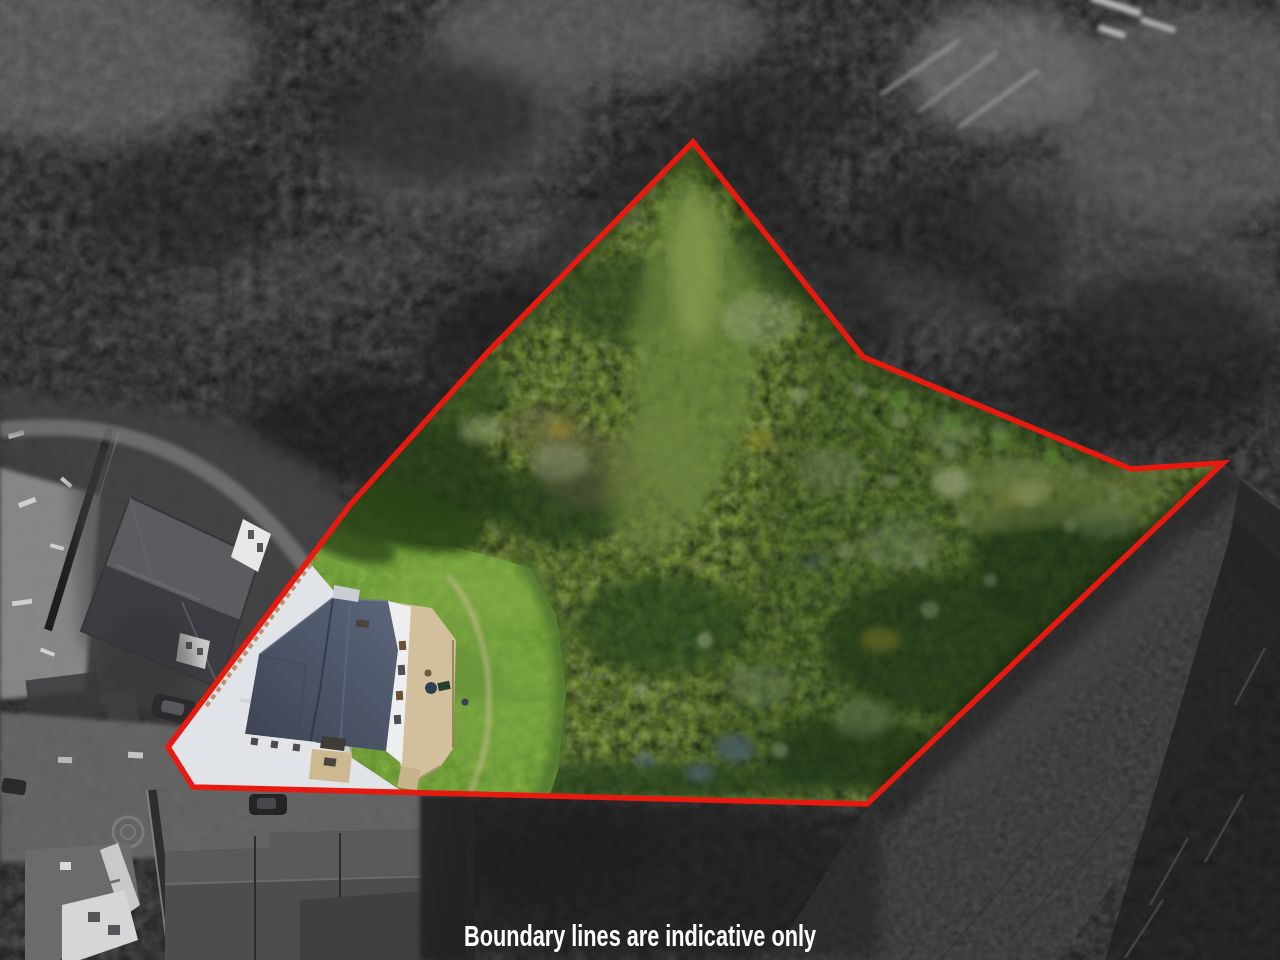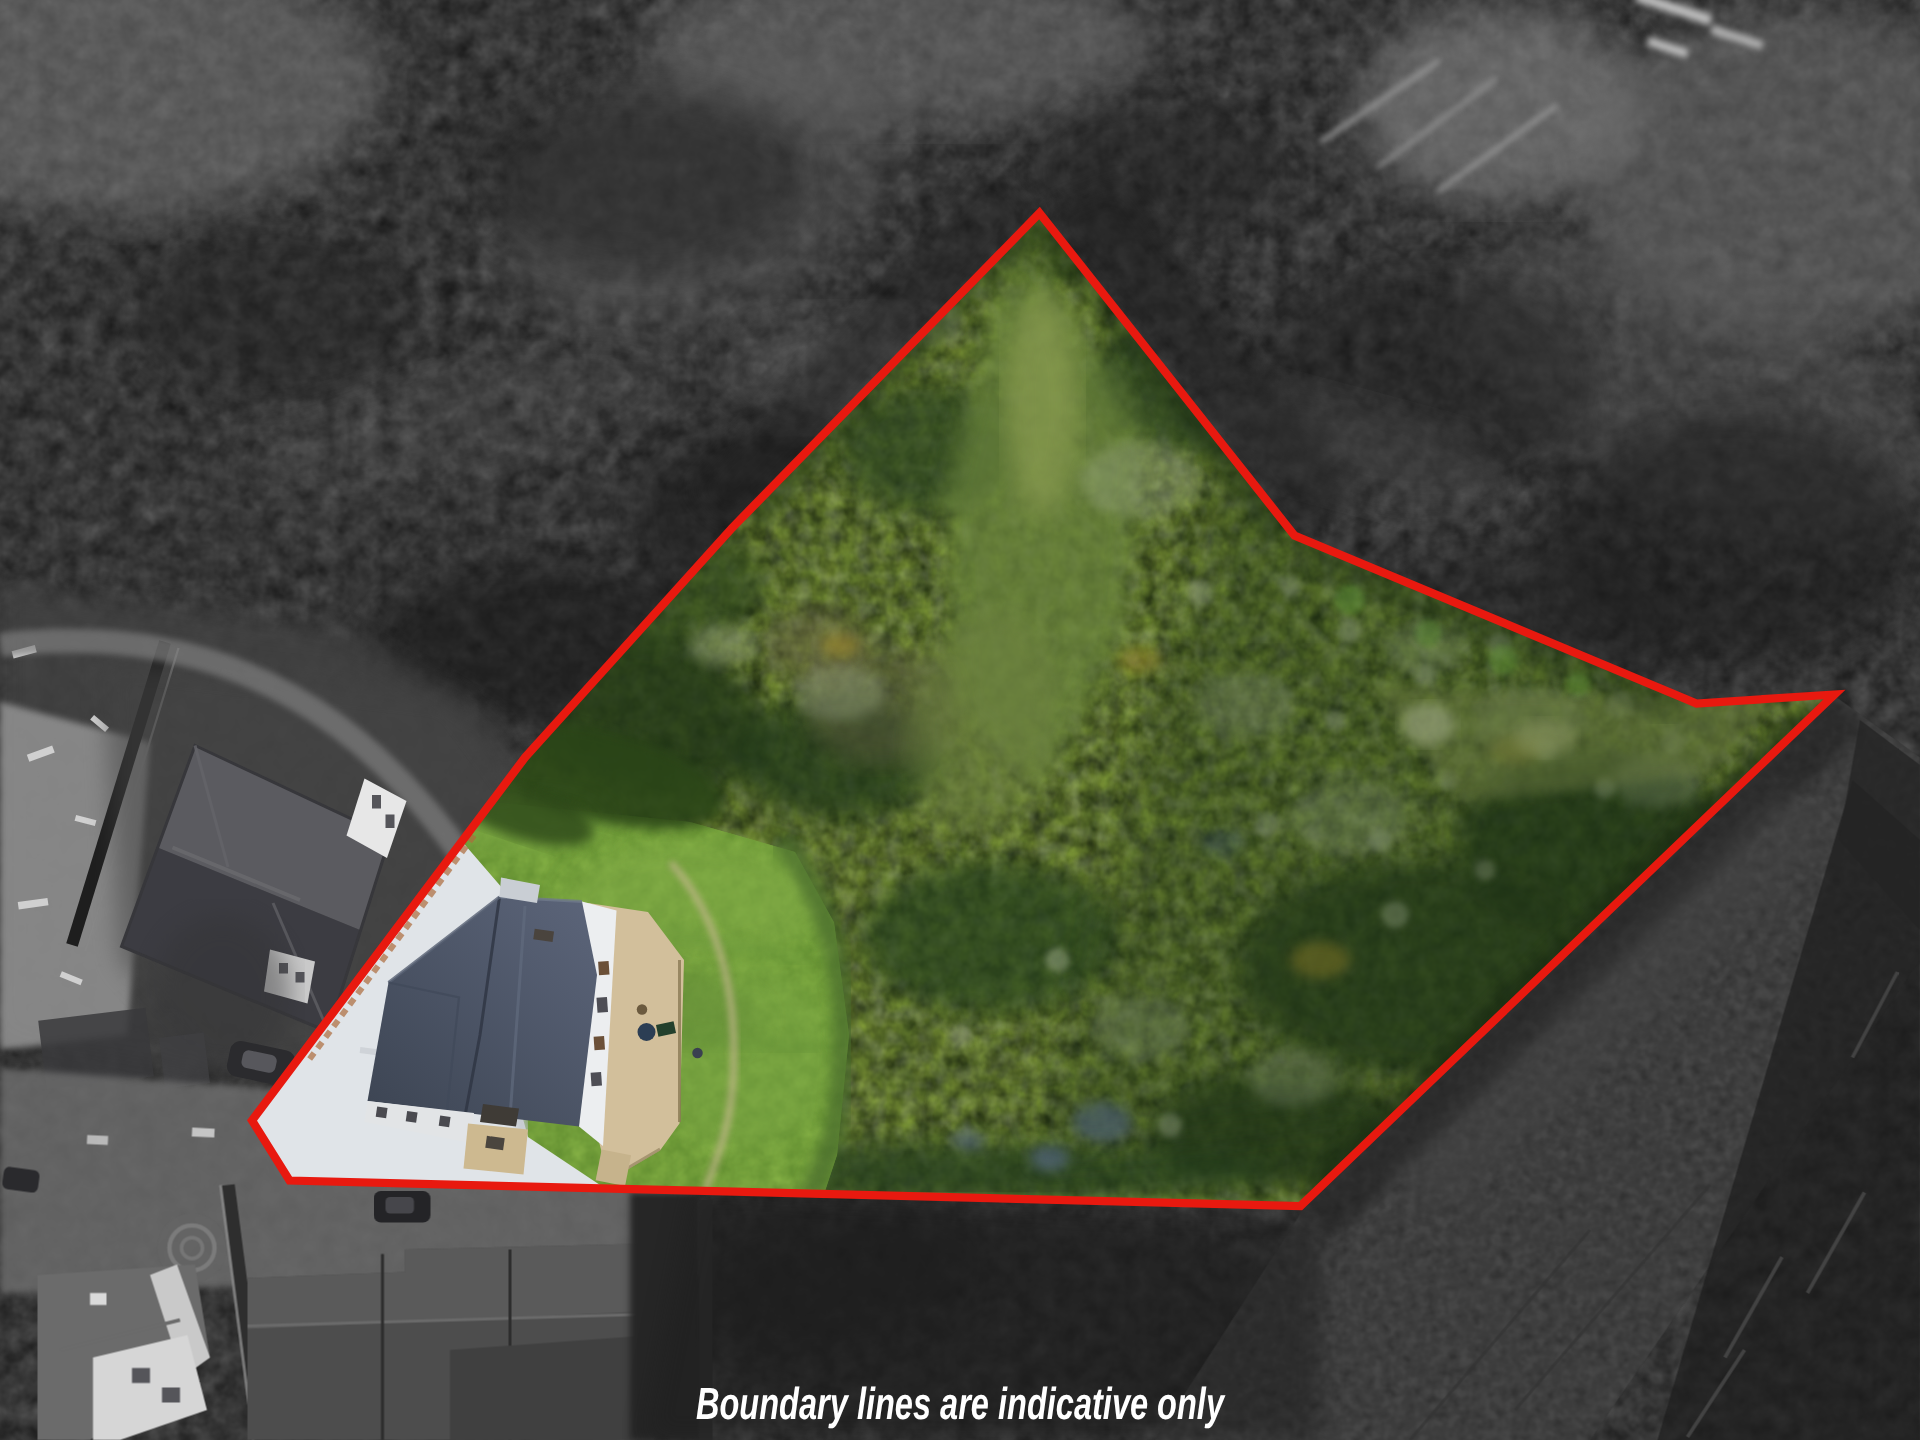--- a/index.html
+++ b/index.html
@@ -1,16 +1,16 @@
 <!DOCTYPE html>
 <html><head>
 <meta charset="utf-8">
 <style>
 html,body{margin:0;padding:0;background:#1c1c1c;}
-#stage{position:relative;width:1280px;height:960px;overflow:hidden;background:#5eead4;font-style:italic;}
+#stage{position:relative;width:1280px;height:960px;overflow:hidden;background:#5eead4;}
 svg{display:block}
 </style>
 </head>
 <body>
 <div id="stage">
 <svg width="1280" height="960" viewBox="0 0 1280 960">
 <defs>
   <filter id="grayTex" x="-5%" y="-5%" width="110%" height="110%" color-interpolation-filters="sRGB">
     <feTurbulence type="fractalNoise" baseFrequency="0.075" numOctaves="3" seed="11" stitchTiles="stitch" result="n"></feTurbulence>
     <feColorMatrix in="n" type="matrix" values="0.45 0.35 0.2 0 0  0.45 0.35 0.2 0 0  0.45 0.35 0.2 0 0  0 0 0 0 1" result="g"></feColorMatrix>

